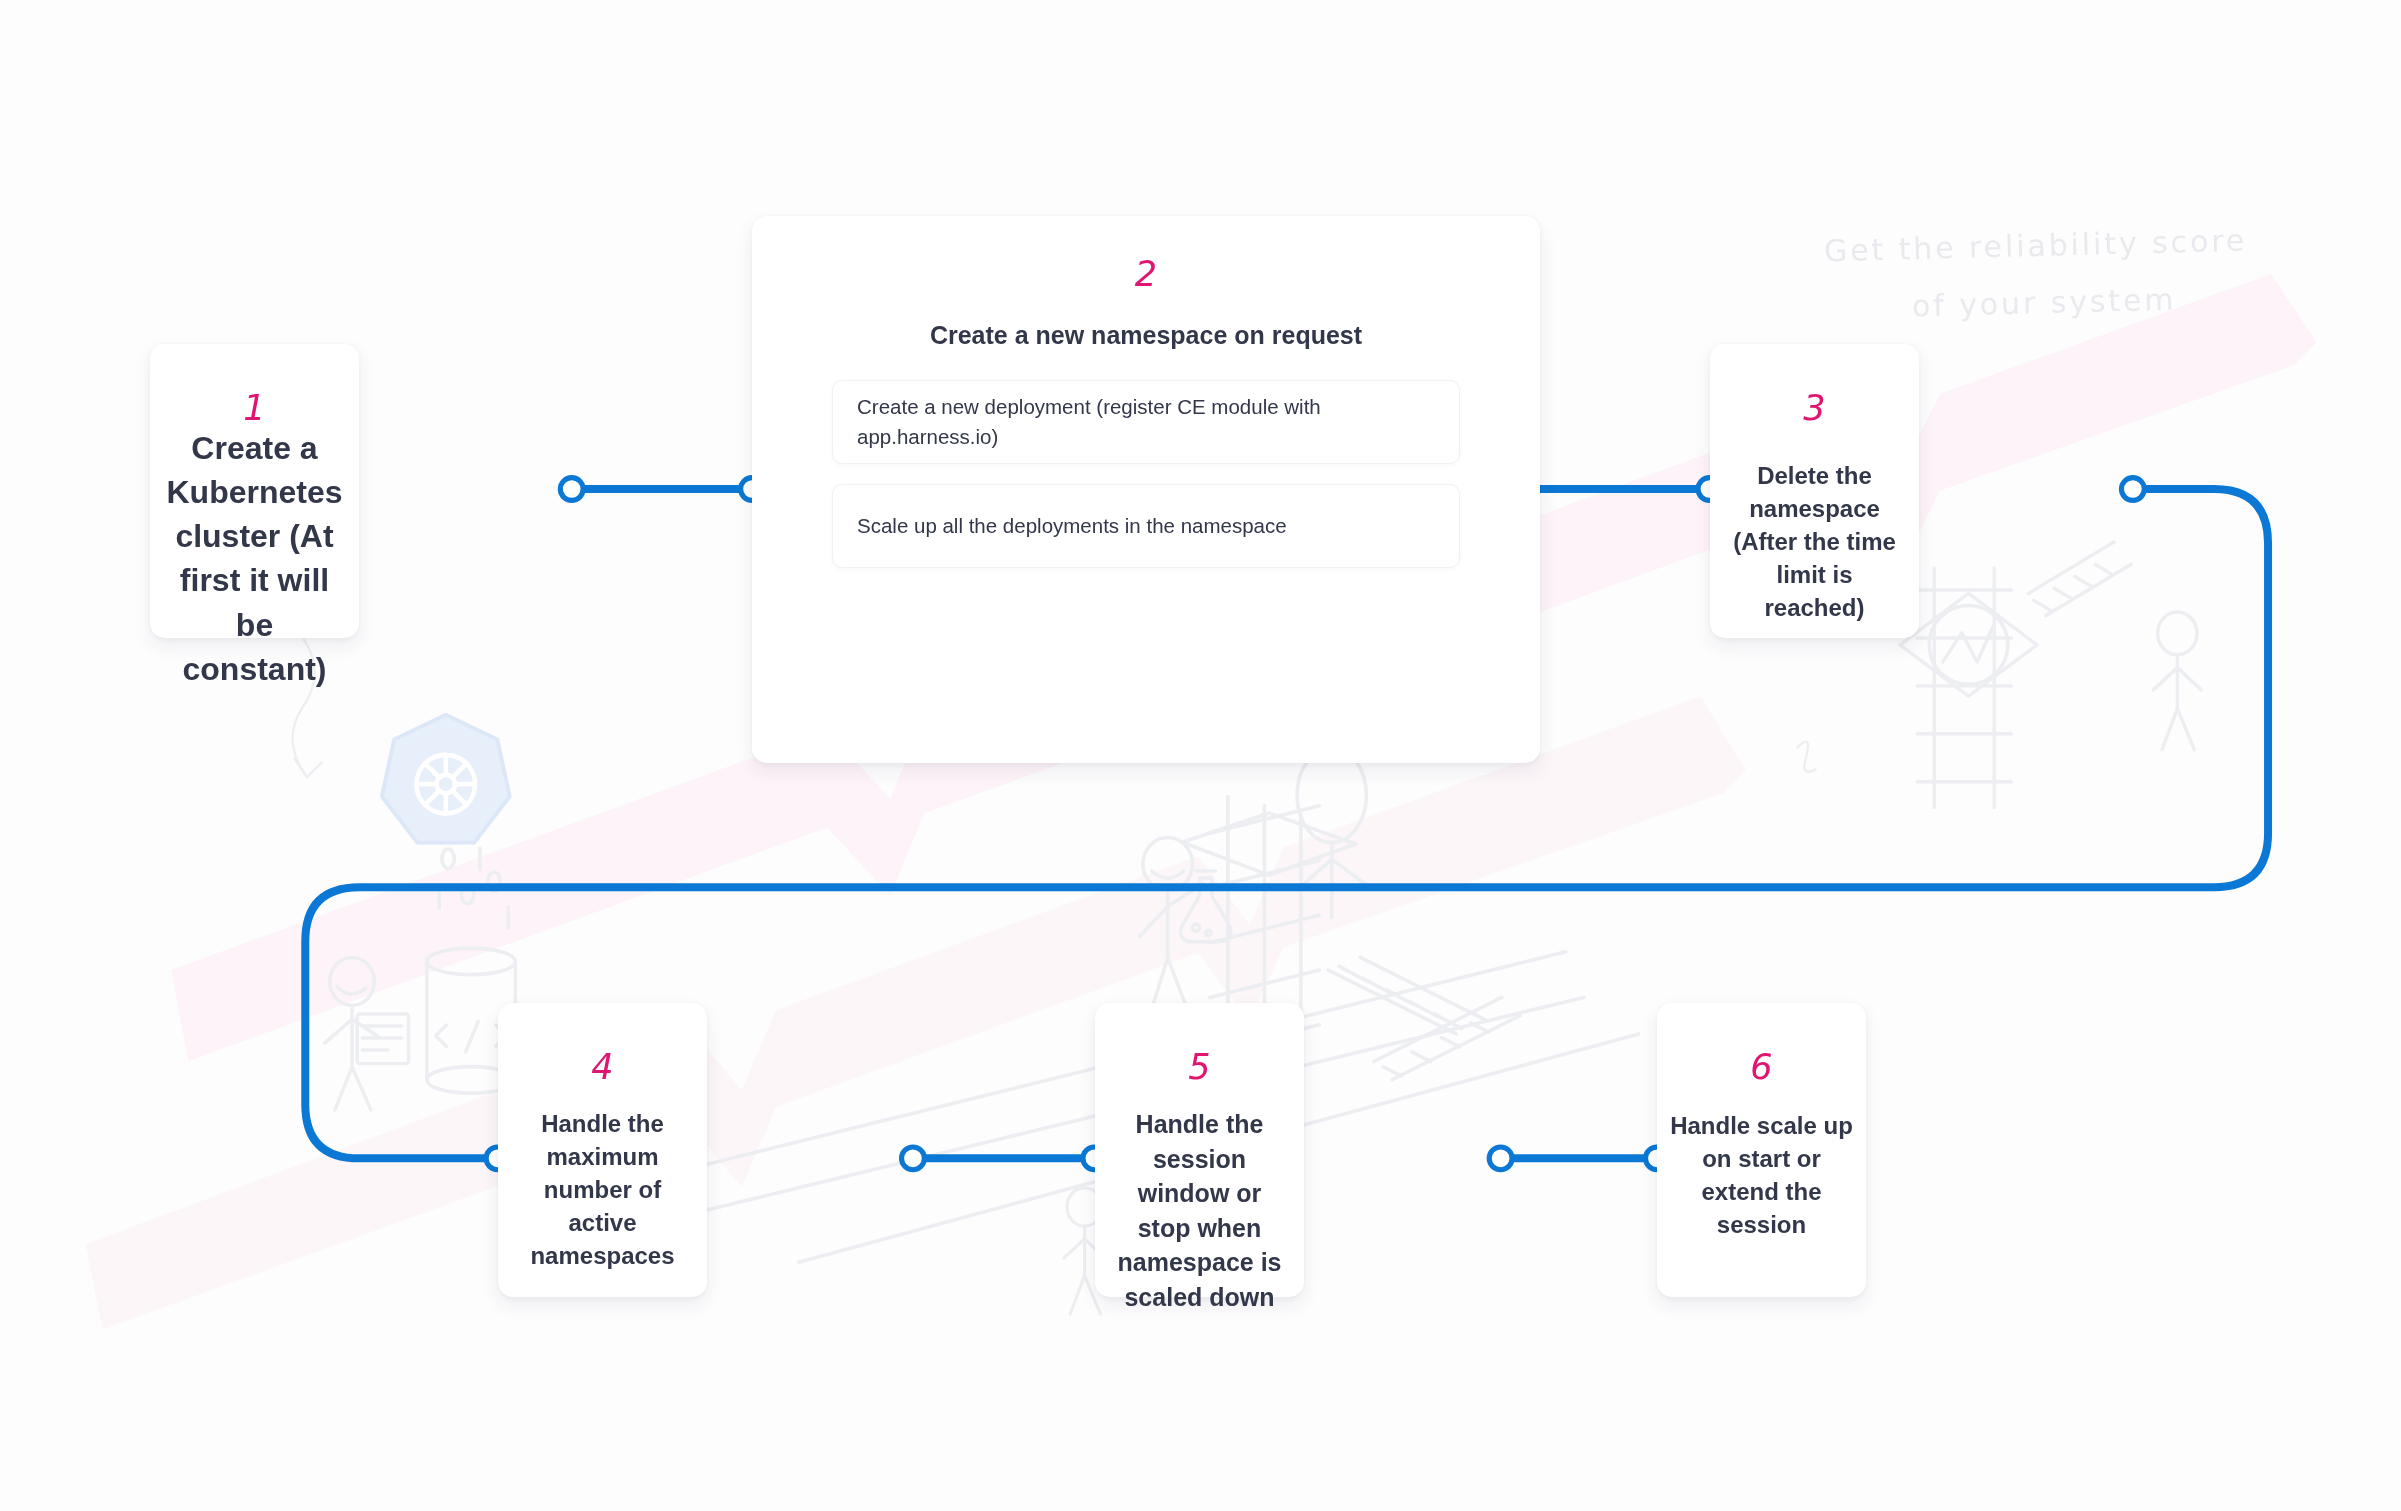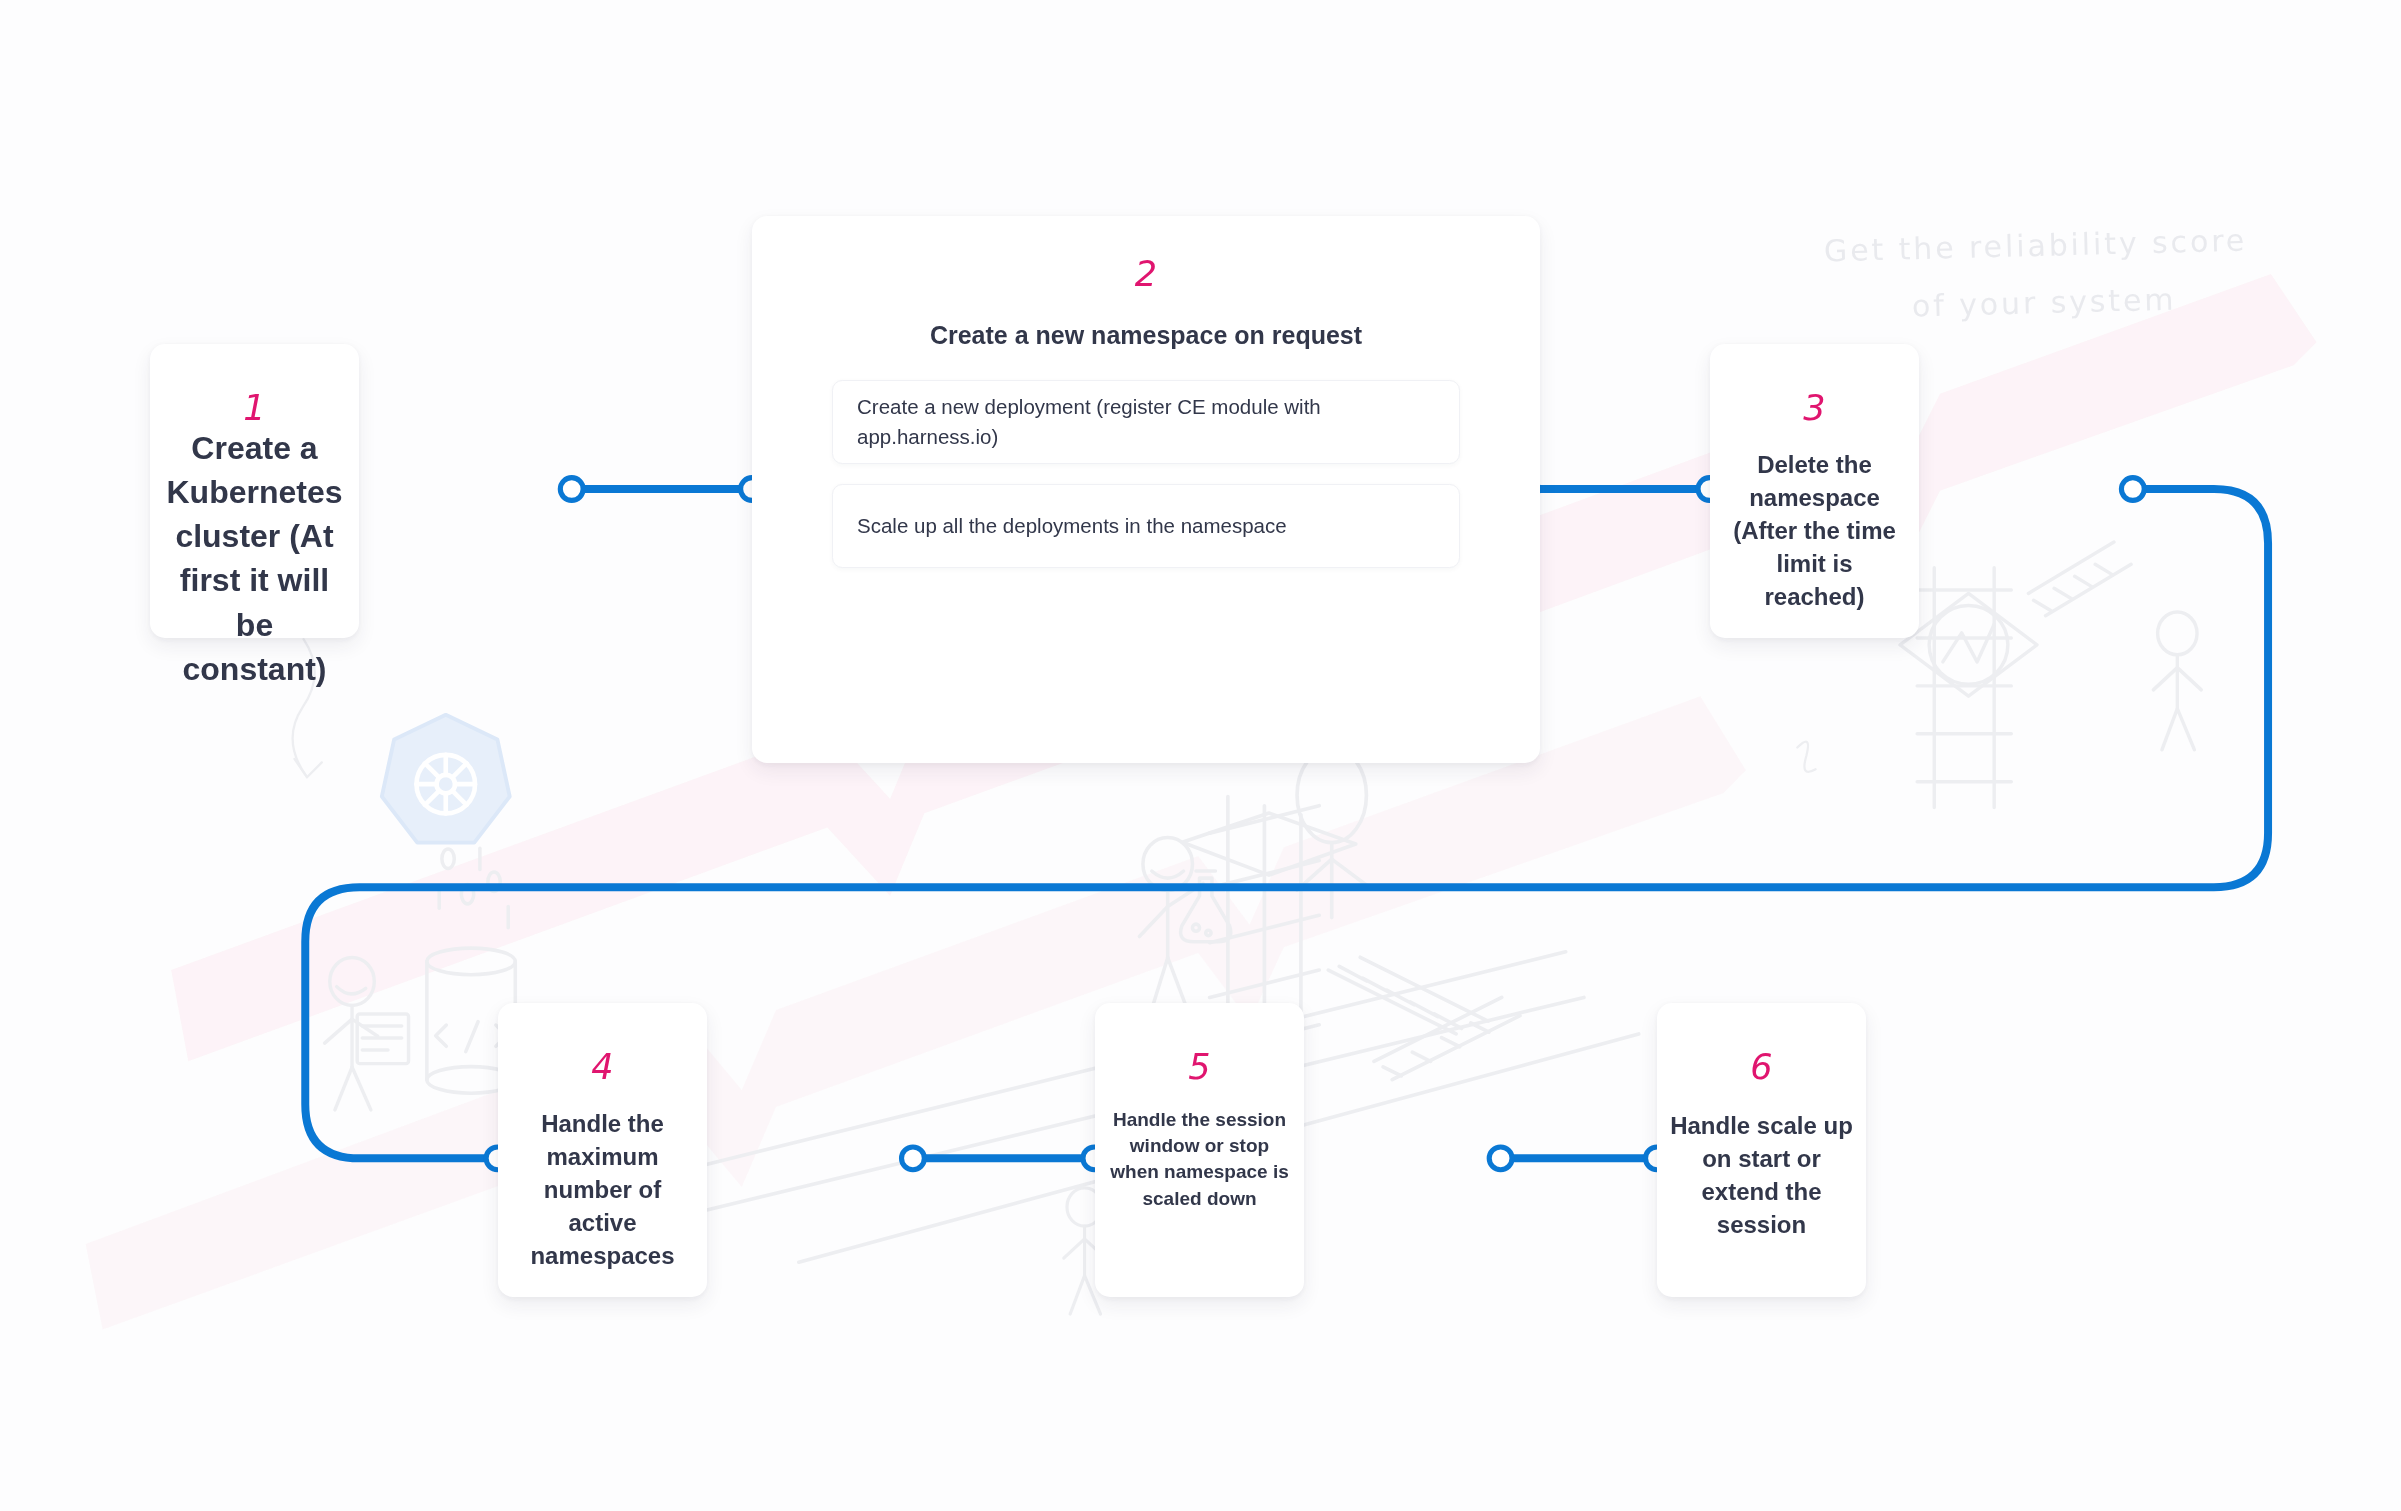--- a/index.html
+++ b/index.html
@@ -120,41 +120,41 @@
   }
 
   
   #card-3 {
     left: 1710px; top: 344px;
     width: 209px; height: 294px;
     padding: 0 13.7px;
     justify-content: flex-start;
   }
   #card-3 .card-number { font-size: 35px; margin-top: 47px; }
-  #card-3 .card-title  { font-size: 24px; margin-top: 22px; }
+  #card-3 .card-title  { font-size: 24px; margin-top: 33px; }
 
   
   #card-4 {
     left: 498px; top: 1003px;
     width: 209px; height: 294px;
     padding: 0 13.7px;
     justify-content: flex-start;
   }
   #card-4 .card-number { font-size: 35px; margin-top: 47px; }
   #card-4 .card-title  { font-size: 24px; margin-top: 22px; }
 
   
   #card-5 {
     left: 1095px; top: 1003px;
     width: 209px; height: 294px;
     padding: 0 13.7px;
     justify-content: flex-start;
   }
   #card-5 .card-number { font-size: 35px; margin-top: 47px; }
-  #card-5 .card-title  { font-size: 19px; margin-top: 22px; }
+  #card-5 .card-title  { font-size: 25px; margin-top: 22px; }
 
   
   #card-6 {
     left: 1657px; top: 1003px;
     width: 209px; height: 294px;
     padding: 0 10.3px;
     justify-content: flex-start;
   }
   #card-6 .card-number { font-size: 35px; margin-top: 47px; }
   #card-6 .card-title  { font-size: 24px; margin-top: 24px; }

